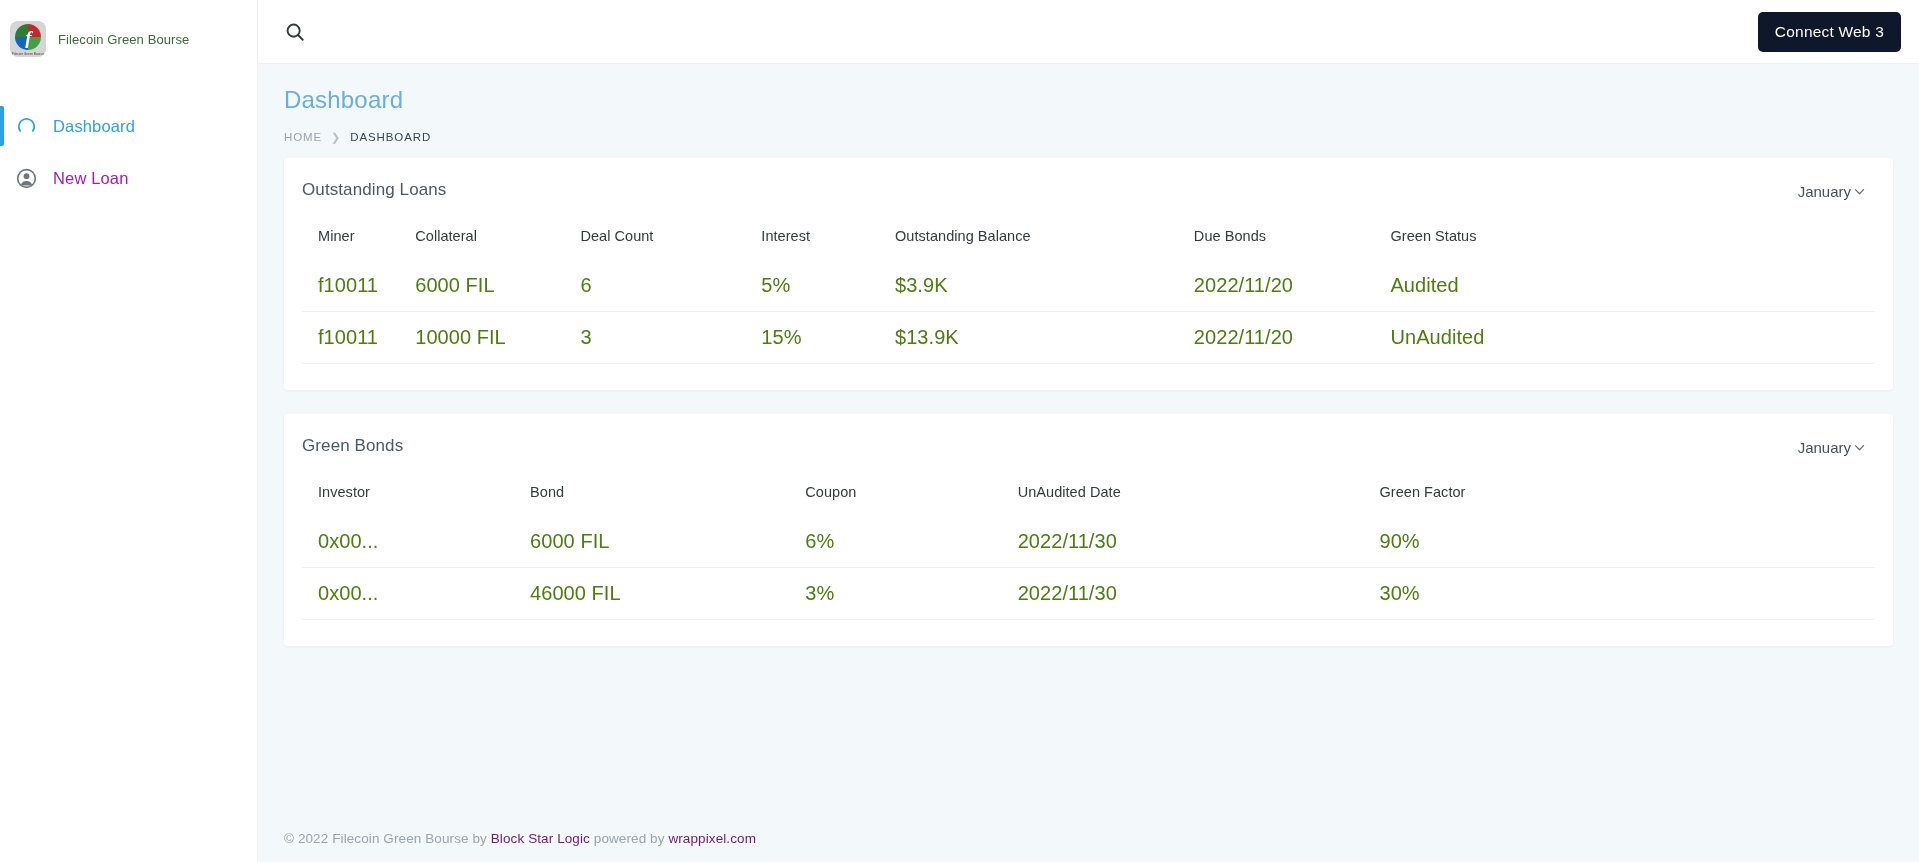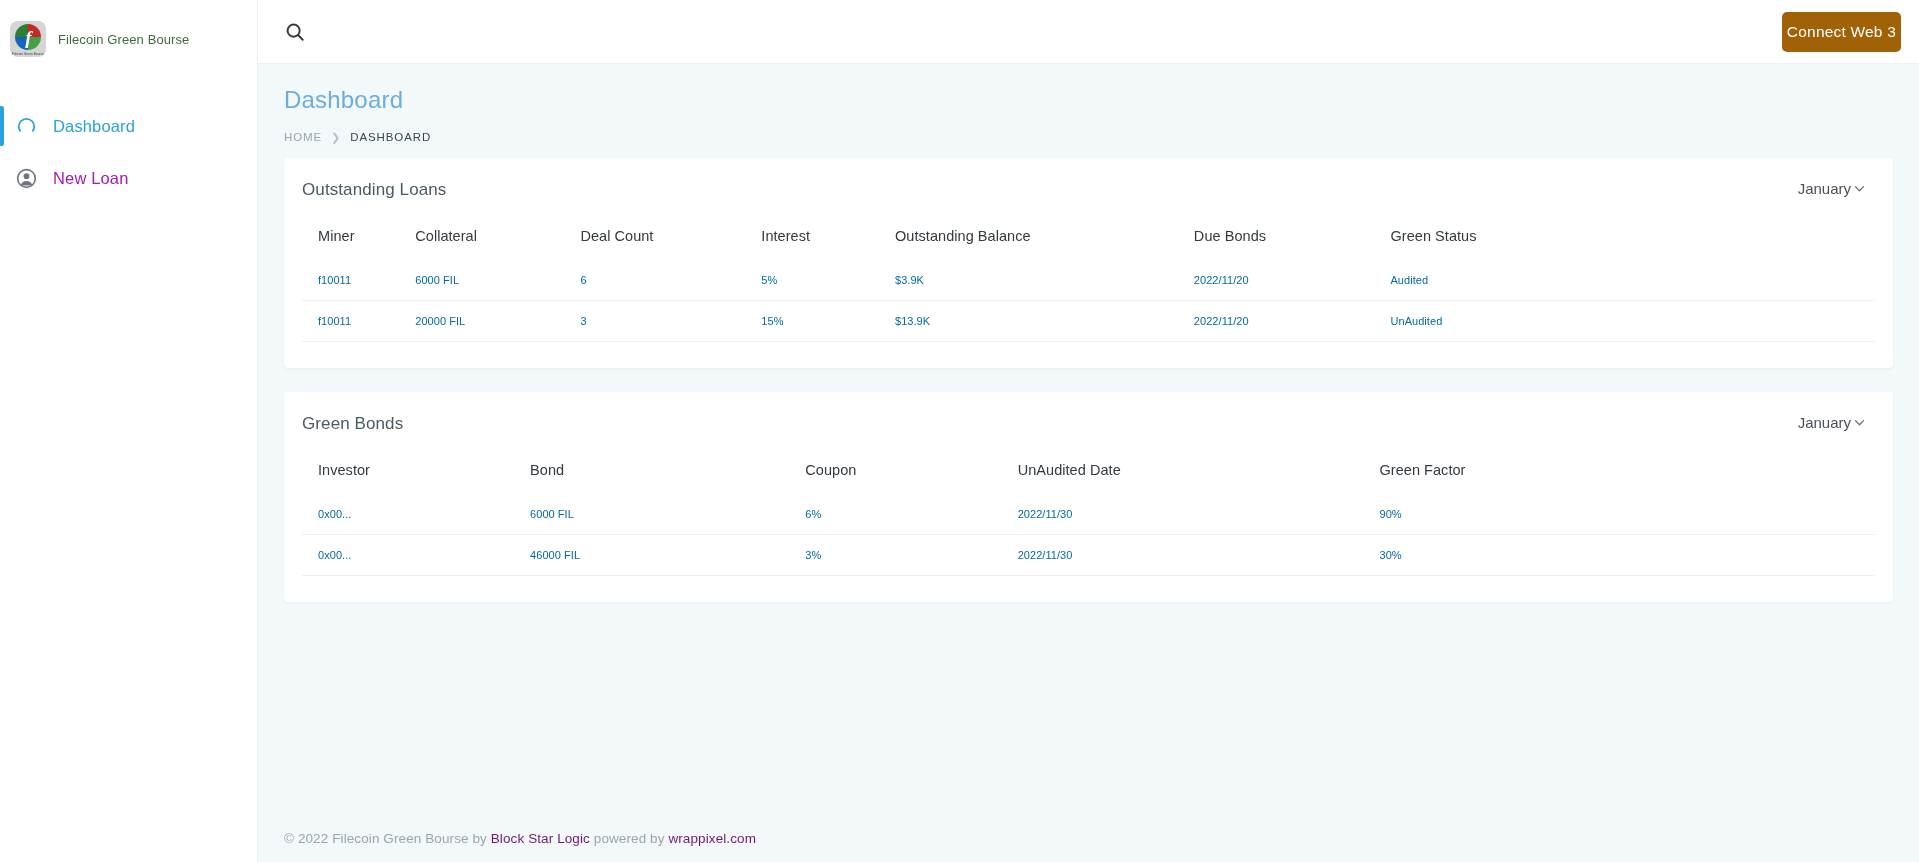--- a/index.html
+++ b/index.html
@@ -170,28 +170,28 @@
     height: 26px;
     cursor: pointer;
     color: #32383e;
     display: flex;
     align-items: center;
     justify-content: center;
   }
   .topbar-spacer { flex: 1; }
 
   .connect-btn {
-    background: #a16207;
+    background: #0f172a;
     color: #ffffff;
     border: none;
     border-radius: 5px;
     font-family: "Liberation Sans", sans-serif;
     font-size: 15.5px;
     letter-spacing: 0.2px;
-    padding: 11px 5px;
+    padding: 11px 17px;
     cursor: pointer;
     white-space: nowrap;
   }
 
   .content {
     flex: 1;
     overflow: hidden;
     padding: 0 26px;
     display: flex;
     flex-direction: column;
@@ -223,21 +223,21 @@
   .card {
     background: #ffffff;
     border-radius: 4px;
     box-shadow: 0 1px 3px rgba(0,0,0,0.05);
     margin-bottom: 24px;
     padding: 22px 18px 26px 18px;
   }
 
   .card-head {
     display: flex;
-    align-items: flex-start;
+    align-items: flex-end;
     justify-content: space-between;
     padding: 0 4px 0 0;
     margin-bottom: 18px;
   }
   .card-title {
     font-size: 17px;
     color: #4a5a64;
     font-weight: 400;
     letter-spacing: 0.1px;
   }
@@ -259,22 +259,22 @@
   }
   th {
     text-align: left;
     font-size: 14.5px;
     font-weight: 400;
     color: #333a40;
     padding: 10px 0 16px 0;
     letter-spacing: 0.05px;
   }
   td {
-    font-size: 11px;
-    color: #0369a1;
+    font-size: 20px;
+    color: #4d7c0f;
     padding: 14px 0;
     border-top: 1px solid #eef1f3;
     letter-spacing: 0.05px;
   }
   tbody tr:first-child td { border-top: none; }
   tbody tr:last-child td { border-bottom: 1px solid #eef1f3; }
   th:first-child, td:first-child { padding-left: 16px; }
 
   
   .loans-table col.c0 { width: 7.2%; }
@@ -421,21 +421,21 @@
               <td>f10011</td>
               <td>6000 FIL</td>
               <td>6</td>
               <td>5%</td>
               <td>$3.9K</td>
               <td>2022/11/20</td>
               <td>Audited</td>
             </tr>
             <tr>
               <td>f10011</td>
-              <td>20000 FIL</td>
+              <td>10000 FIL</td>
               <td>3</td>
               <td>15%</td>
               <td>$13.9K</td>
               <td>2022/11/20</td>
               <td>UnAudited</td>
             </tr>
           </tbody>
         </table>
       </section>
 

